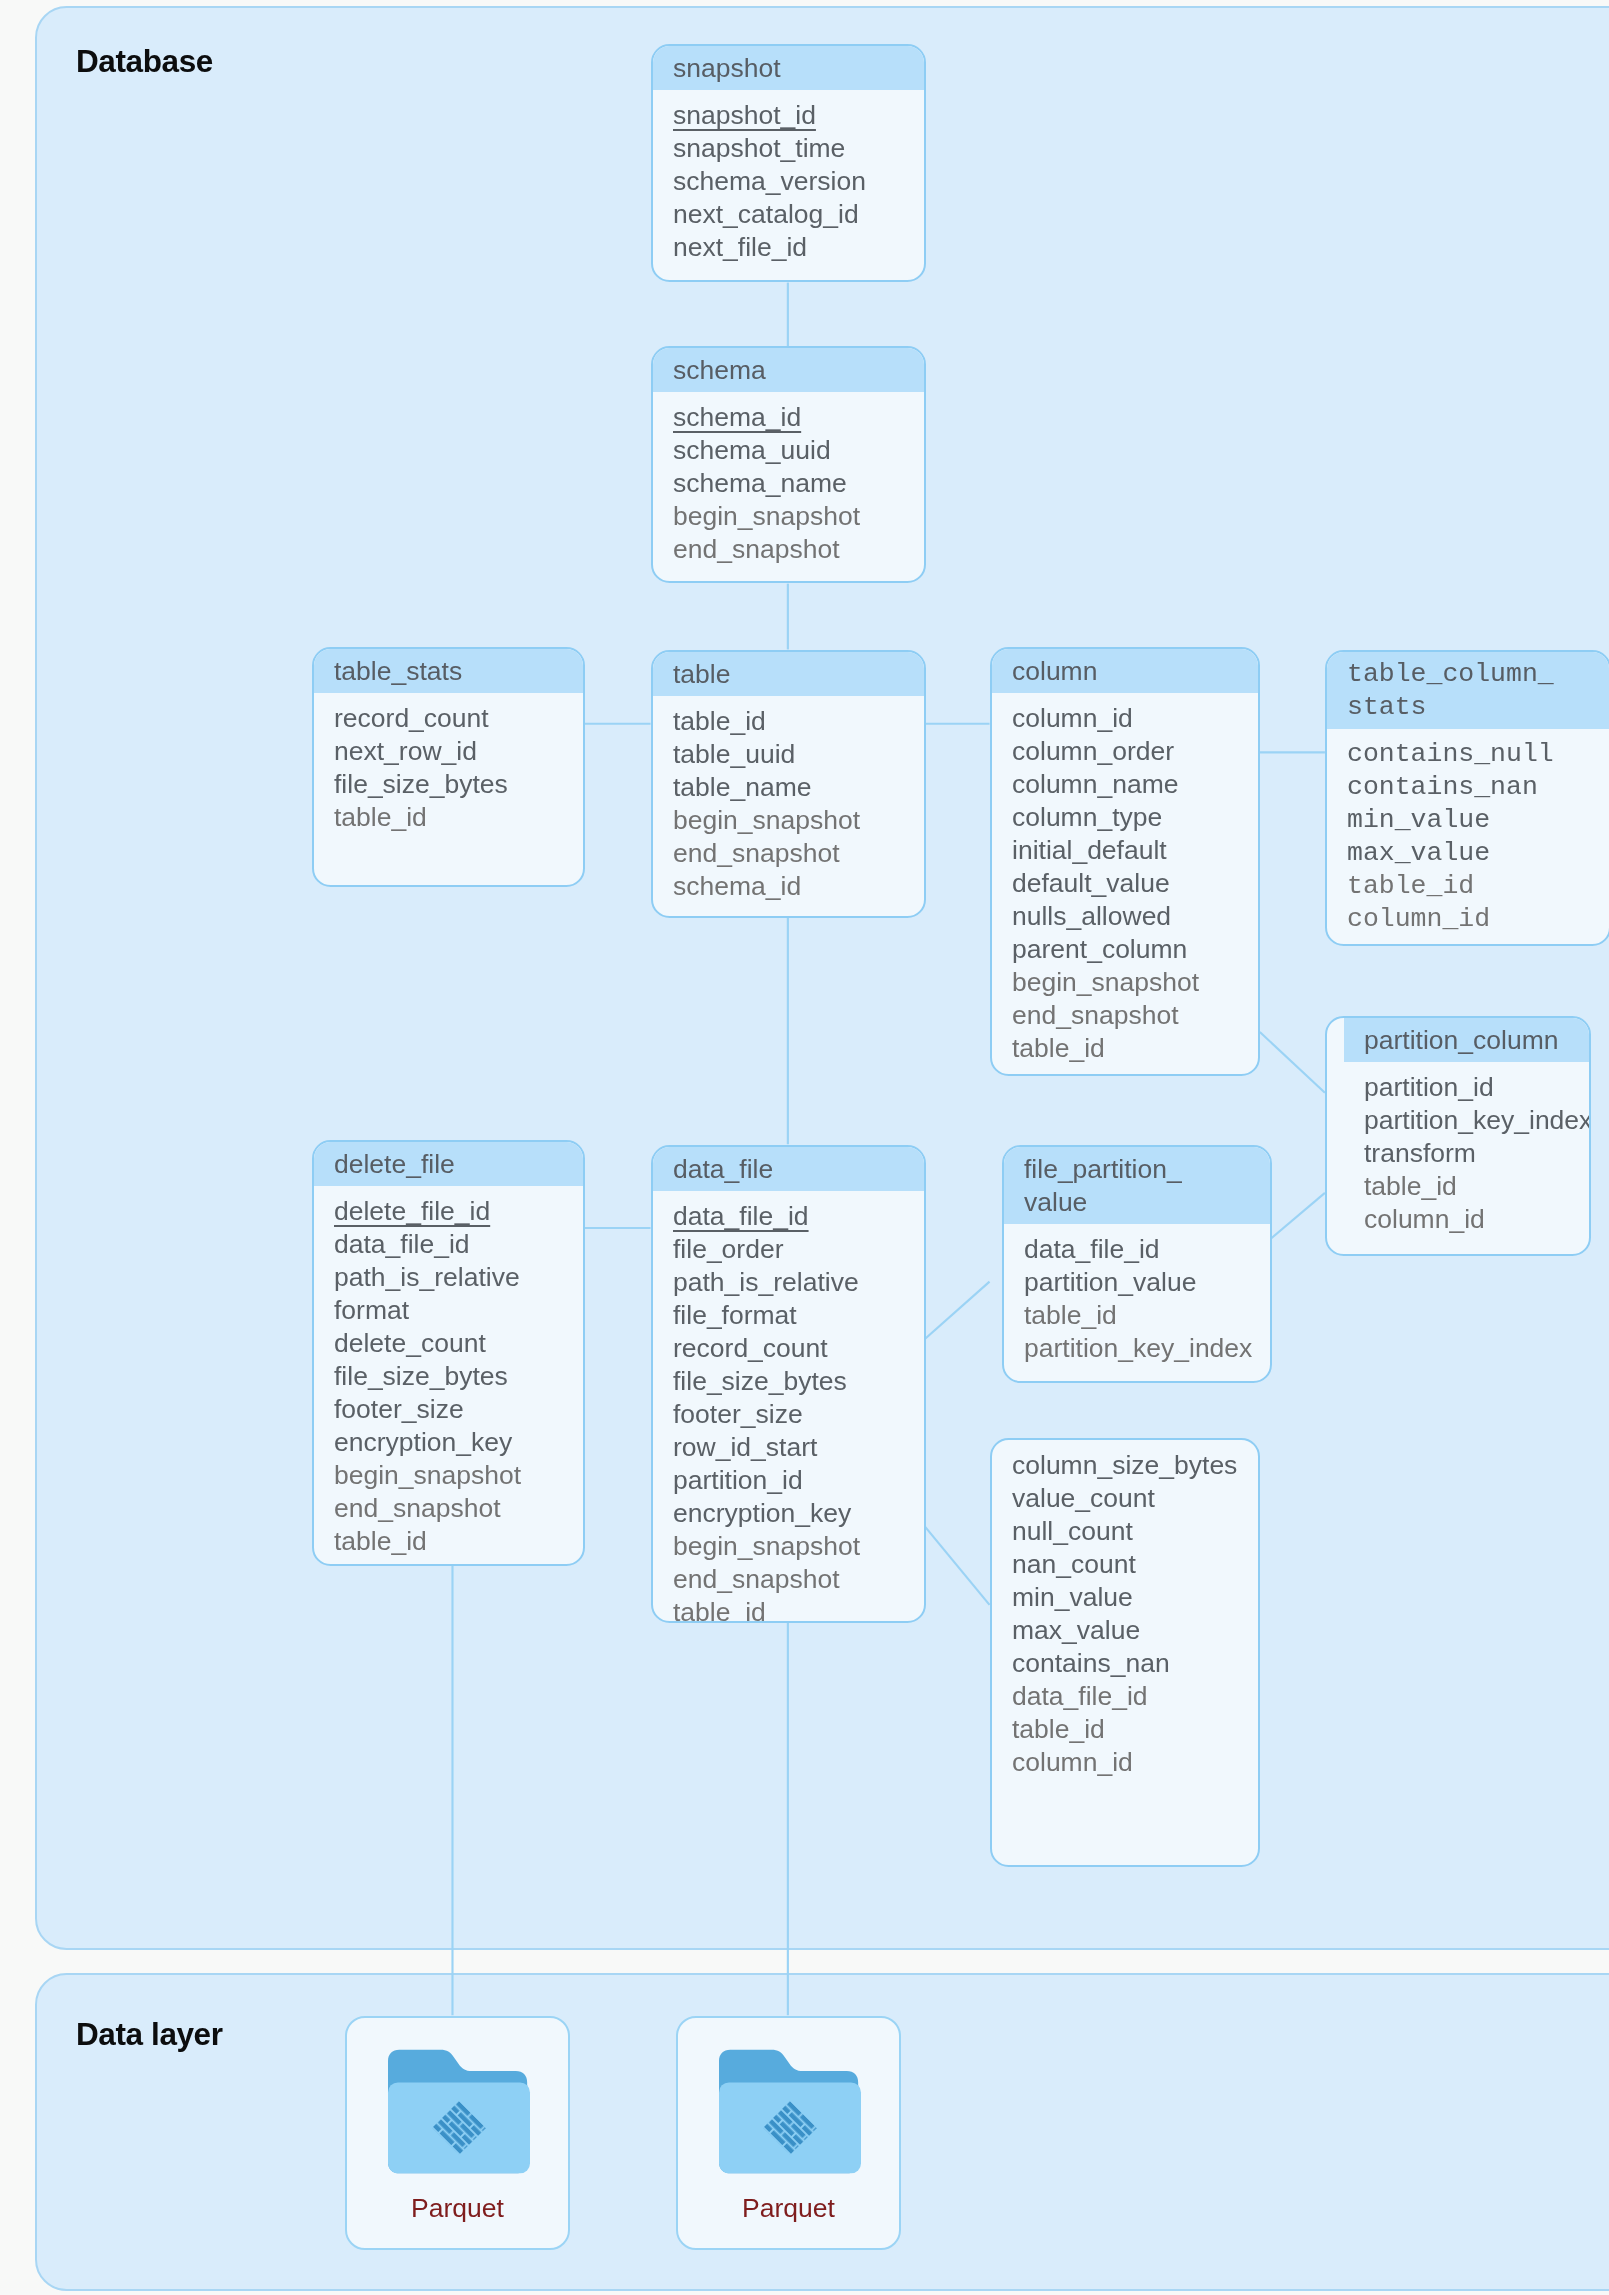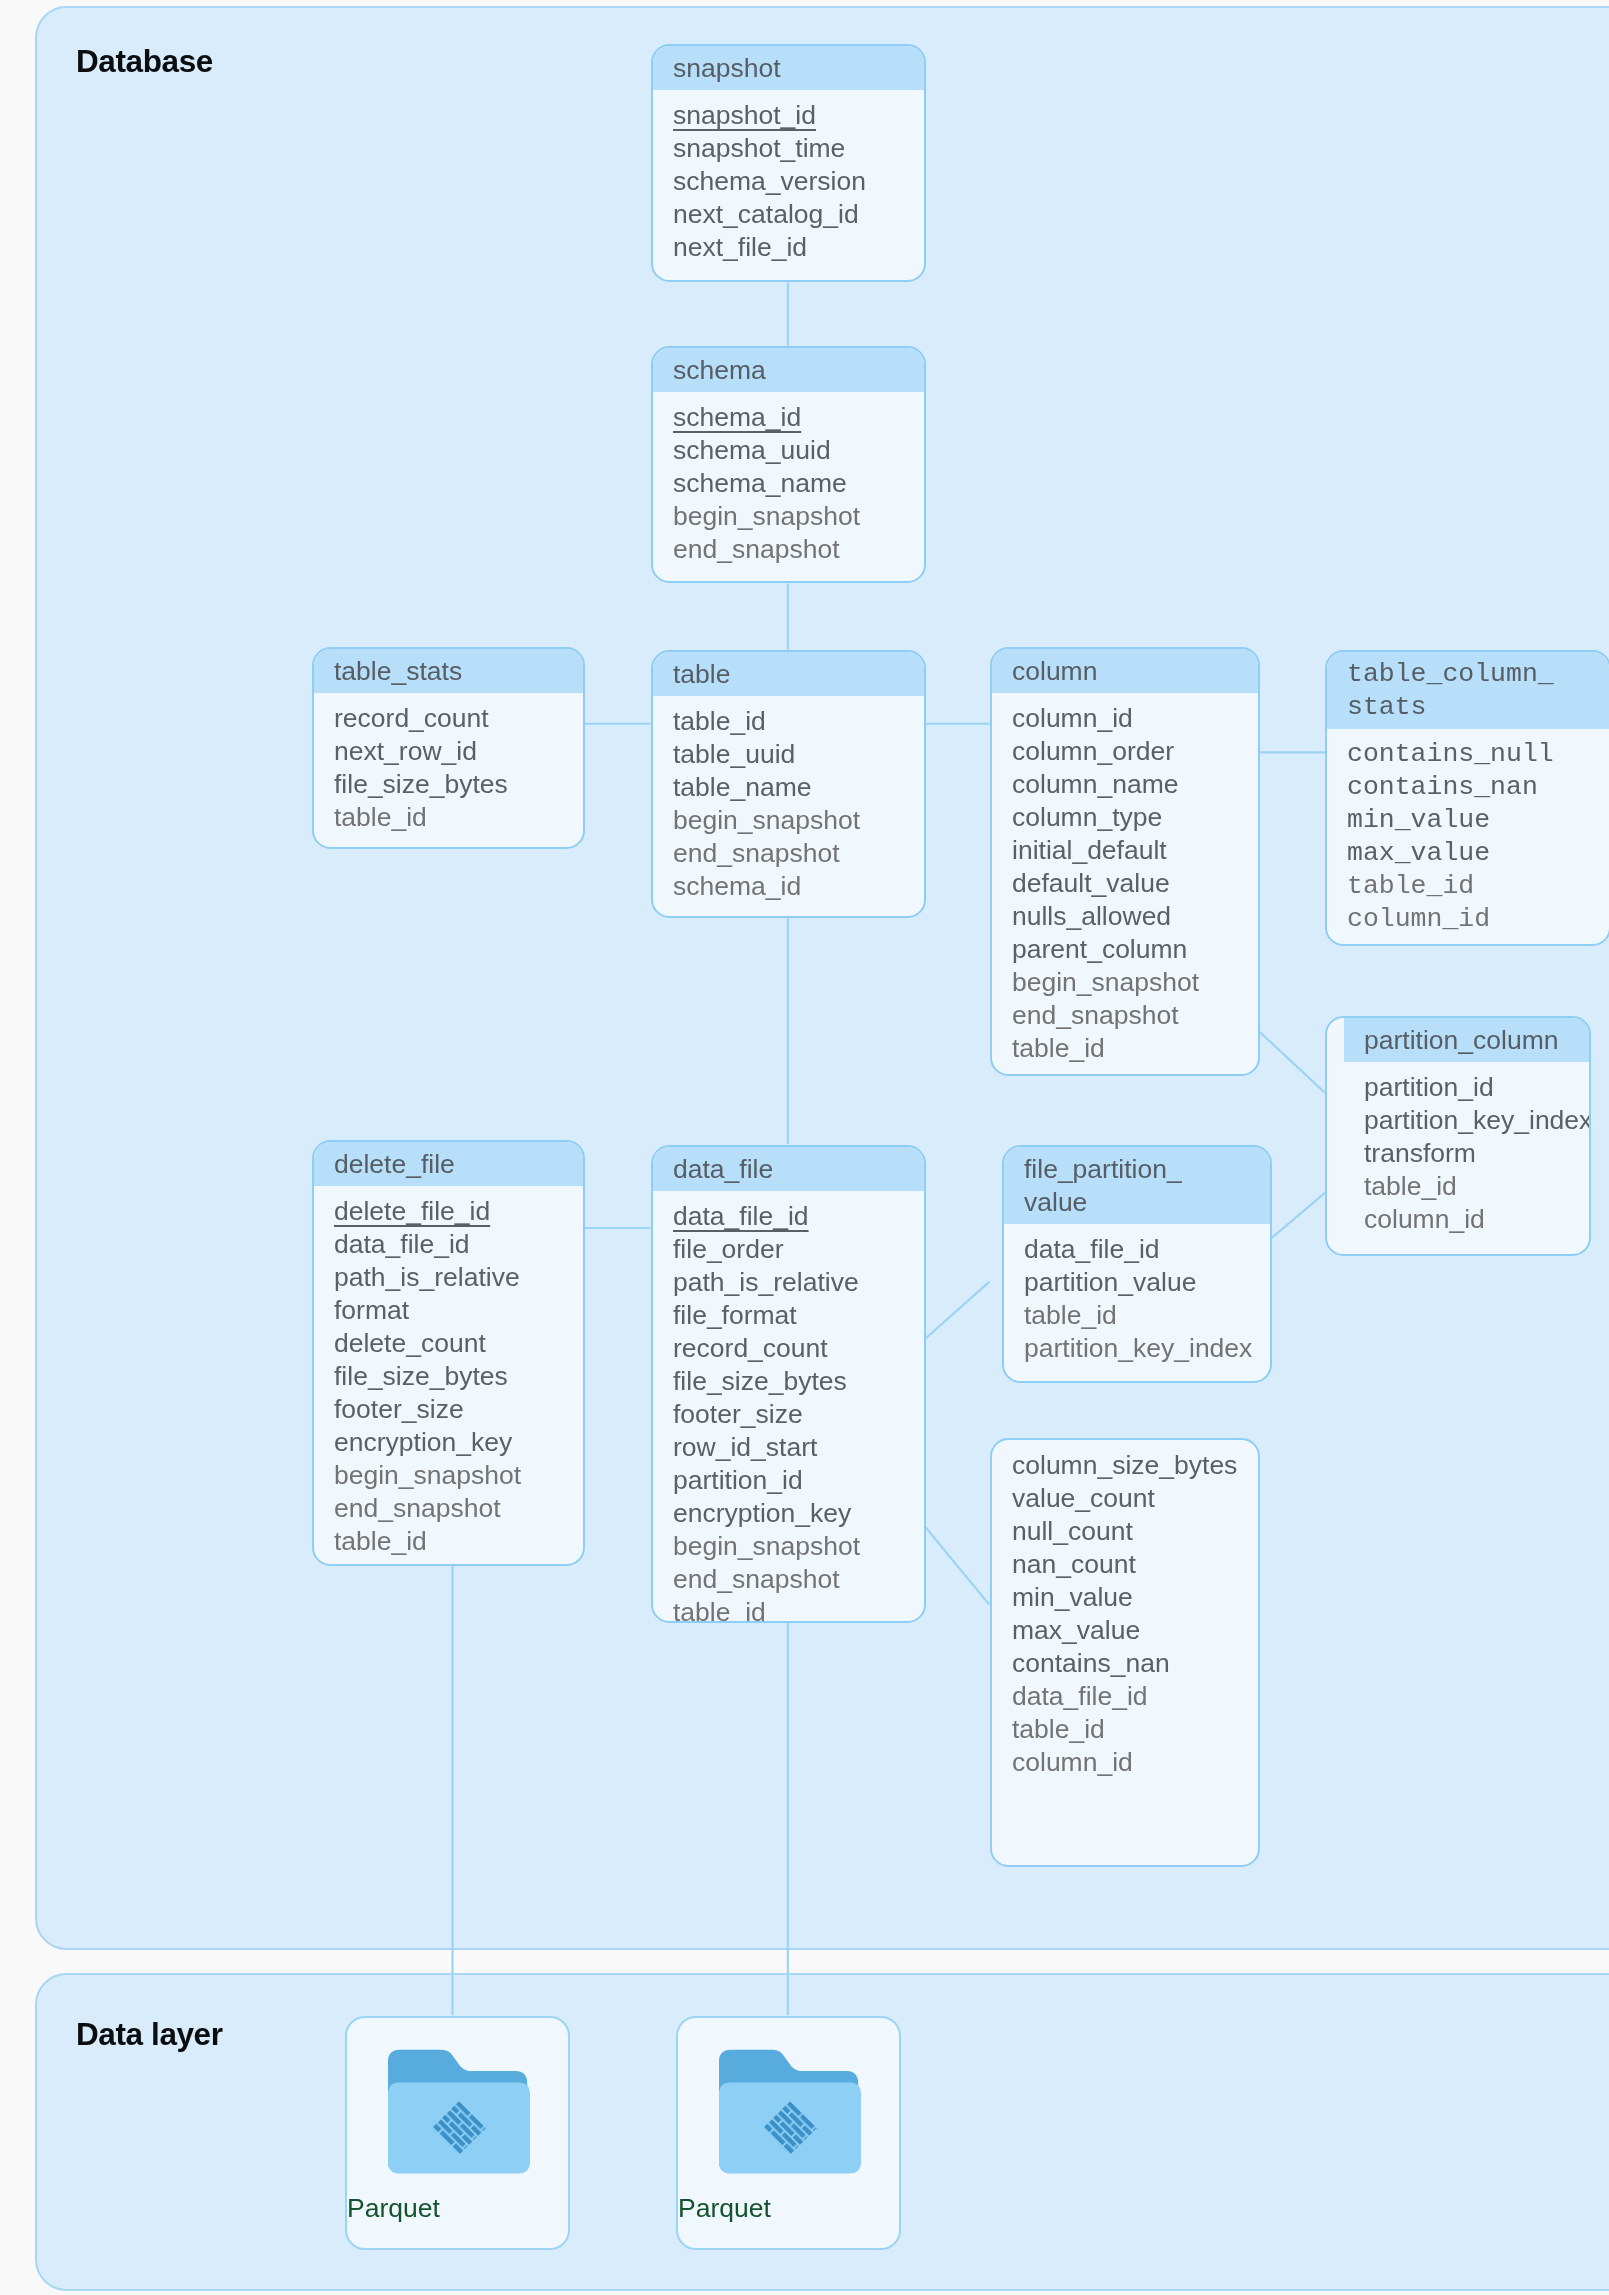--- a/index.html
+++ b/index.html
@@ -95,23 +95,23 @@
   .folder-icon {
     position: absolute;
     left: 29px;
     top: 18.6px;
   }
   .parquet-label {
     position: absolute;
     left: 0;
     bottom: 24px;
     width: 100%;
-    text-align: left;
+    text-align: center;
     font-size: 26.5px;
-    color: #14532d;
+    color: #7f1d1d;
   }
   #svg-defs { position: absolute; width: 0; height: 0; }
 </style>
 </head>
 <body>
 
 <svg id="svg-defs" aria-hidden="true">
   <defs>
     <pattern id="pq-bricks" width="26" height="18" patternUnits="userSpaceOnUse" patternTransform="rotate(45)">
       <rect width="26" height="18" fill="#3a90c7"></rect>
@@ -169,21 +169,21 @@
           <div>schema</div>
         </div>
     <div class="card-body">
           <div class="field pk">schema_id</div>
           <div class="field">schema_uuid</div>
           <div class="field">schema_name</div>
           <div class="field muted">begin_snapshot</div>
           <div class="field muted">end_snapshot</div>
         </div>
   </div>
-      <div class="entity-card" style="left: 280px; top: 647px; width: 273px; height: 202px;">
+      <div class="entity-card" style="left: 280px; top: 647px; width: 273px; height: 240px;">
     <div class="card-header one-line">
           <div>table_stats</div>
         </div>
     <div class="card-body">
           <div class="field">record_count</div>
           <div class="field">next_row_id</div>
           <div class="field">file_size_bytes</div>
           <div class="field muted">table_id</div>
         </div>
   </div>

